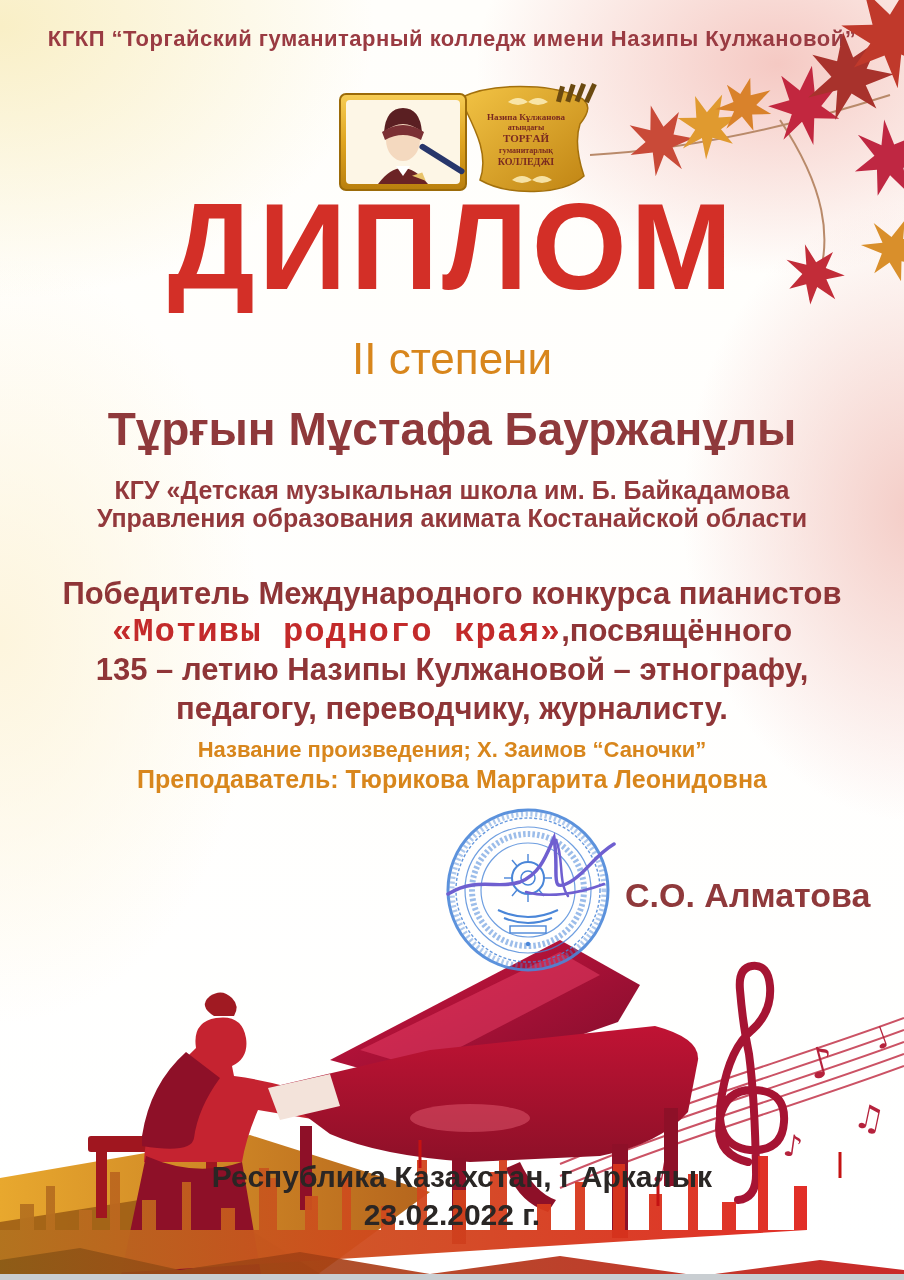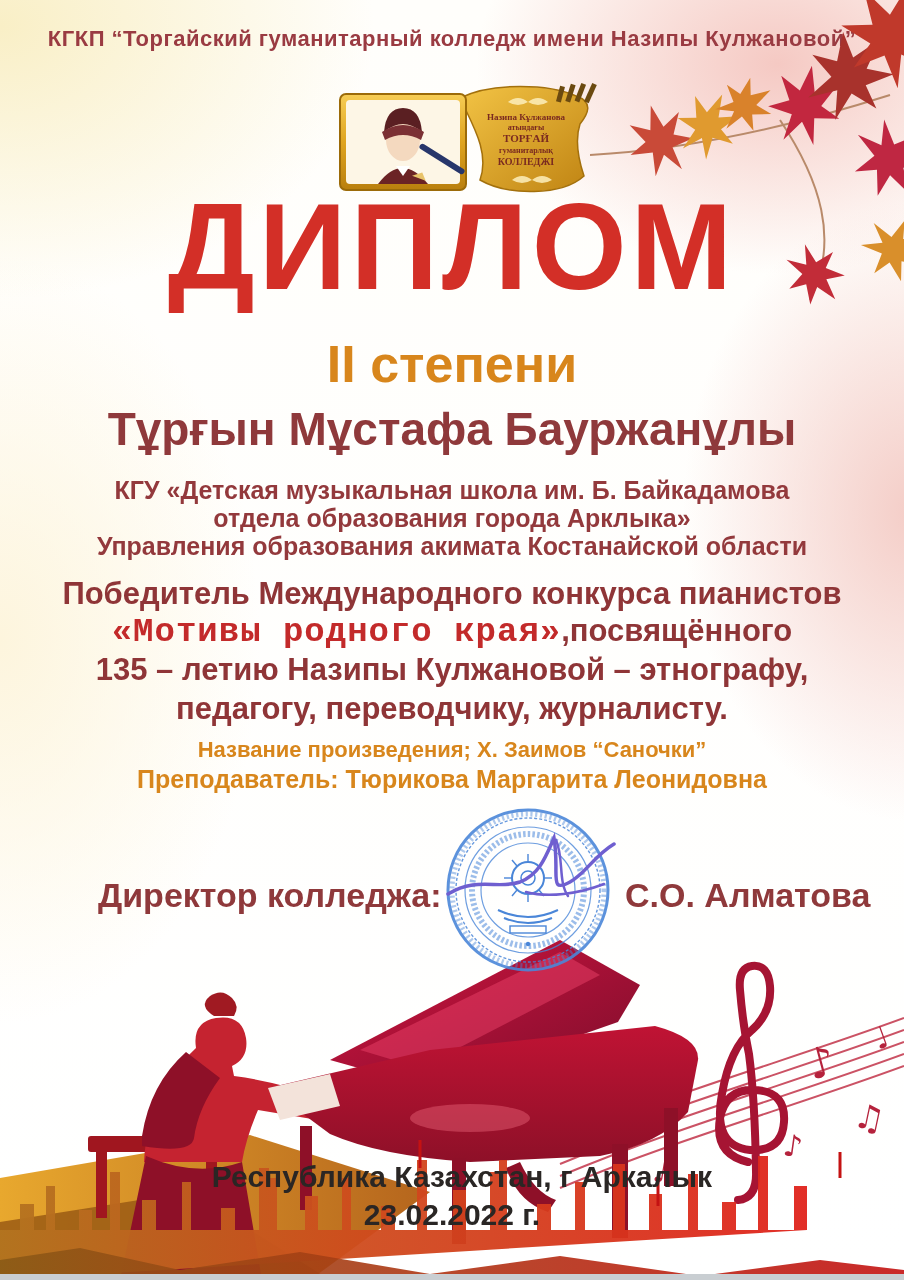--- a/index.html
+++ b/index.html
@@ -10,21 +10,21 @@
       radial-gradient(ellipse 430px 300px at 86% 5%, #f5c9c3 0%, rgba(245,201,195,0) 70%),
       radial-gradient(ellipse 320px 430px at 101% 40%, #f4cdc7 0%, rgba(244,205,199,0) 72%),
       radial-gradient(ellipse 520px 380px at 0% 2%, #f9efc6 0%, rgba(249,239,198,0) 72%),
       radial-gradient(ellipse 420px 620px at 0% 50%, #fdf5dd 0%, rgba(253,245,221,0) 62%),
       linear-gradient(#fffefb,#ffffff);
   }
   .abs{position:absolute;}
   .ctr{left:0;width:904px;text-align:center;}
   .org-line{top:26px;font-size:22px;font-weight:bold;color:#9a3b42;letter-spacing:.5px;}
   .title-main{top:186px;font-size:122px;font-weight:bold;color:#d32f27;letter-spacing:4px;line-height:1;}
-  .title-degree{top:334px;font-size:52px;font-weight:bold;color:#d8861c;}
+  .title-degree{top:334px;font-size:44px;font-weight:normal;color:#d8861c;}
   .recipient{top:402px;font-size:46px;font-weight:bold;color:#8f393b;}
   .school{top:476px;font-size:25px;font-weight:bold;color:#93393c;line-height:28px;}
   .award1{top:576px;font-size:31px;font-weight:bold;color:#8f3537;}
   .award2{top:613px;font-size:31px;font-weight:bold;color:#8f3537;}
   .award2 .contest{font-family:Liberation Mono, monospace;font-size:34px;color:#c32a2a;letter-spacing:1px;margin-top:24px;}
   .award3{top:652px;font-size:31px;font-weight:bold;color:#8f3537;}
   .award4{top:691px;font-size:31px;font-weight:bold;color:#8f3537;}
   .detail1{top:737px;font-size:22px;font-weight:bold;color:#d8861c;}
   .detail2{top:765px;font-size:25px;font-weight:bold;color:#d8861c;}
   .sig-role{left:98px;top:876px;font-size:34px;font-weight:bold;color:#8f393b;}
@@ -106,33 +106,31 @@
       </g>
     </g>
   </svg>
 
   <div class="abs ctr title-main">ДИПЛОМ</div>
   <div class="abs ctr title-degree">II степени</div>
   <div class="abs ctr recipient">Тұрғын Мұстафа Бауржанұлы</div>
 
   <div class="abs ctr school">
     <div>КГУ «Детская музыкальная школа им. Б. Байкадамова</div>
-    <div>отдела образования города Арклыка»</div>
     <div>Управления образования акимата Костанайской области</div>
   </div>
 
   <div class="abs ctr award1">Победитель Международного конкурса пианистов</div>
   <div class="abs ctr award2"><span class="contest">«Мотивы родного края»</span><span>,посвящённого</span></div>
   <div class="abs ctr award3">135 – летию Назипы Кулжановой – этнографу,</div>
   <div class="abs ctr award4">педагогу, переводчику, журналисту.</div>
 
   <div class="abs ctr detail1">Название произведения; Х. Заимов “Саночки”</div>
   <div class="abs ctr detail2">Преподаватель:  Тюрикова Маргарита Леонидовна</div>
 
-  <div class="abs sig-role z2">Директор колледжа:</div>
   <div class="abs sig-name z2">С.О. Алматова</div>
 
   <svg class="abs z3" style="left:428px;top:798px;" width="210" height="190" viewBox="0 0 210 190">
     <g stroke="#4a86d8" fill="none">
       <circle cx="100" cy="92" r="80" stroke-width="3" opacity="0.9"></circle>
       <circle cx="100" cy="92" r="72" stroke-width="1.4" stroke-dasharray="3 2" opacity="0.85"></circle>
       <circle cx="100" cy="92" r="63" stroke-width="1.2" opacity="0.8"></circle>
       <circle cx="100" cy="92" r="56" stroke-width="6" stroke-dasharray="2.5 2.2" opacity="0.55"></circle>
       <circle cx="100" cy="92" r="47" stroke-width="1.2" opacity="0.8"></circle>
       <circle cx="100" cy="92" r="76" stroke-width="5" stroke-dasharray="2.2 2.6" opacity="0.45"></circle>

